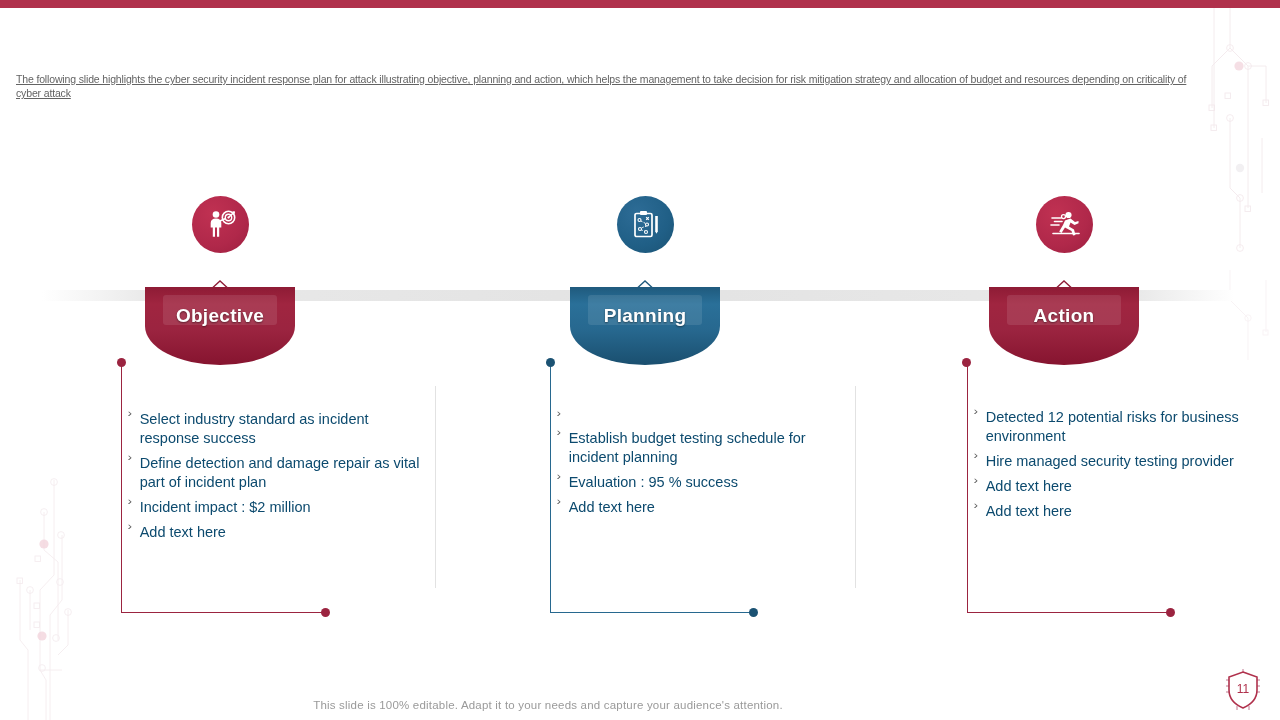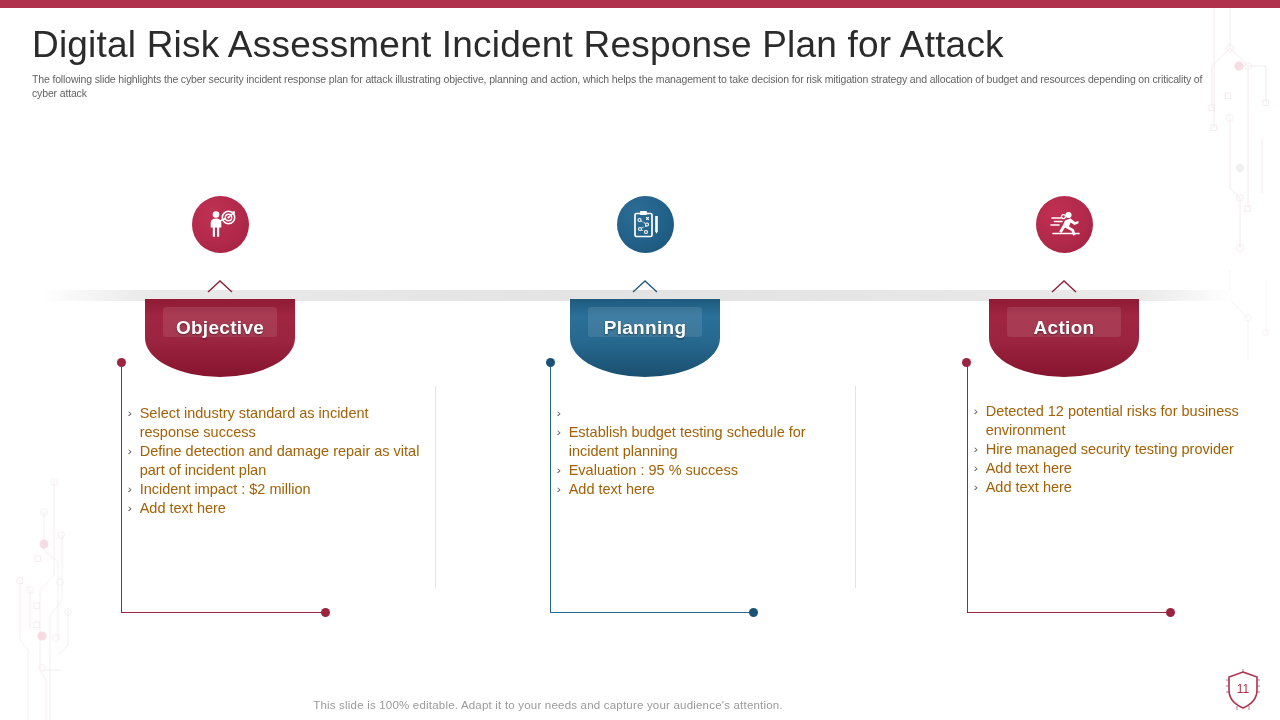--- a/index.html
+++ b/index.html
@@ -23,23 +23,24 @@
   .circuit-left  { left: 0; top: 440px; width: 120px; height: 280px; }
   .circuit-tr    { right: 0; top: 270px; width: 70px; height: 90px; opacity:.18;}
 
   
   .page-title {
     position: absolute; left: 32px; top: 24px;
     font-size: 37px; font-weight: 400; color: #2b2b2b;
     letter-spacing: .2px; white-space: nowrap;
   }
   .page-subtitle {
-    position: absolute; left: 32px; top: 72px; width: 1192px;
+    position: absolute; left: 16px; top: 72px; width: 1192px;
     font-size: 10.5px; line-height: 14px; color: #636363;
     letter-spacing: -0.15px;
+    text-decoration: underline;
   }
 
   
   .ribbon {
     position: absolute; left: 42px; top: 290px; width: 1192px; height: 11px;
     background: linear-gradient(to right,#ffffff 0%, #e9e9e9 9%, #e3e3e3 50%, #e9e9e9 92%, #ffffff 100%);
   }
 
   
   .badge {
@@ -48,21 +49,20 @@
   }
   .badge.red  { background: radial-gradient(circle at 35% 30%, #c03152 0%, #b0284a 60%, #9d1f3f 100%); }
   .badge.blue { background: radial-gradient(circle at 35% 30%, #2d6c96 0%, #205f86 60%, #1b5273 100%); }
 
   
   .dome {
     position: absolute; width: 150px; height: 78px;
     border-radius: 0 0 150px 150px / 0 0 78px 78px;
     display: flex; align-items: flex-start; justify-content: center;
     overflow: hidden;
-    margin-top: 12px;
   }
   .dome.maroon { background: linear-gradient(180deg,#8e1b35 0%,#a02540 22%,#9b2440 55%,#86142f 100%); }
   .dome.steel  { background: linear-gradient(180deg,#1f5a7d 0%,#2a7099 22%,#27688f 55%,#1a4f6f 100%); }
   .dome .gloss {
     position: absolute; left: 18px; top: 8px; width: 114px; height: 30px;
     background: rgba(255,255,255,.10); border-radius: 3px;
   }
   .dome-label {
     position: relative; z-index: 2; margin-top: 18px;
     font-size: 19px; font-weight: bold; color: #ffffff;
@@ -83,22 +83,23 @@
   .sep-line { position: absolute; width: 1px; background: #e2e2e2; }
 
   
   .bullets { position: absolute; }
   .bullet { display: flex; align-items: flex-start; margin-bottom: 0px; }
   .bullet .mk {
     color: #5f5f5f; font-size: 11px; line-height: 19px;
     margin-right: 8px; flex: 0 0 auto; transform: scaleX(1.25);
   }
   .bullet .tx {
-    color: #a16207; font-size: 14.5px; line-height: 19px;
+    color: #0c4a6e; font-size: 14.5px; line-height: 19px;
     font-family: "Liberation Sans", sans-serif;
+    margin-top: 6px;
   }
 
   
   .footer-note {
     position: absolute; left: 0; top: 699px; width: 1096px; text-align: center;
     font-size: 11.5px; color: #9a9a9a; letter-spacing: .2px;
   }
   .page-badge {
     position: absolute; right: 14px; bottom: 8px; width: 46px; height: 46px;
   }
@@ -166,21 +167,20 @@
       <circle cx="42" cy="228" r="3.4"></circle>
       <rect x="35" y="116" width="5.5" height="5.5"></rect>
       <rect x="17" y="138" width="5.5" height="5.5"></rect>
       <rect x="34" y="163" width="5.5" height="5.5"></rect>
       <rect x="34" y="182" width="5.5" height="5.5"></rect>
     </g>
     <circle cx="44" cy="104" r="4.6" fill="#d4738f" opacity=".8"></circle>
     <circle cx="42" cy="196" r="4.6" fill="#d4738f" opacity=".8"></circle>
   </svg>
 
-  <div class="page-title">Digital Risk Assessment Incident Response Plan for Attack</div>
   <div class="page-subtitle">The following slide highlights the cyber security incident response plan for attack illustrating objective, planning and action, which helps the management to take decision for risk mitigation strategy and allocation of budget and resources depending on criticality of cyber attack</div>
 
   <div class="ribbon"></div>
 
   <div class="badge red" style="left:192px; top:196px;">
     <svg width="34" height="34" viewBox="0 0 34 34">
       <circle cx="12" cy="6.5" r="3.3" fill="#fff"></circle>
       <path d="M12 10.6c-3.3 0-5.3 1.8-5.3 4.4v4.4h2.1v9.4h2.2v-9.4h2v9.4h2.2v-9.4h2.1v-4.4c0-2.6-2-4.4-5.3-4.4z" fill="#fff"></path>
       <path d="M16.5 12.8 L21 10.8" stroke="#fff" stroke-width="1.8" stroke-linecap="round"></path>
       <circle cx="24.5" cy="9.5" r="6.2" fill="none" stroke="#fff" stroke-width="1.6"></circle>

